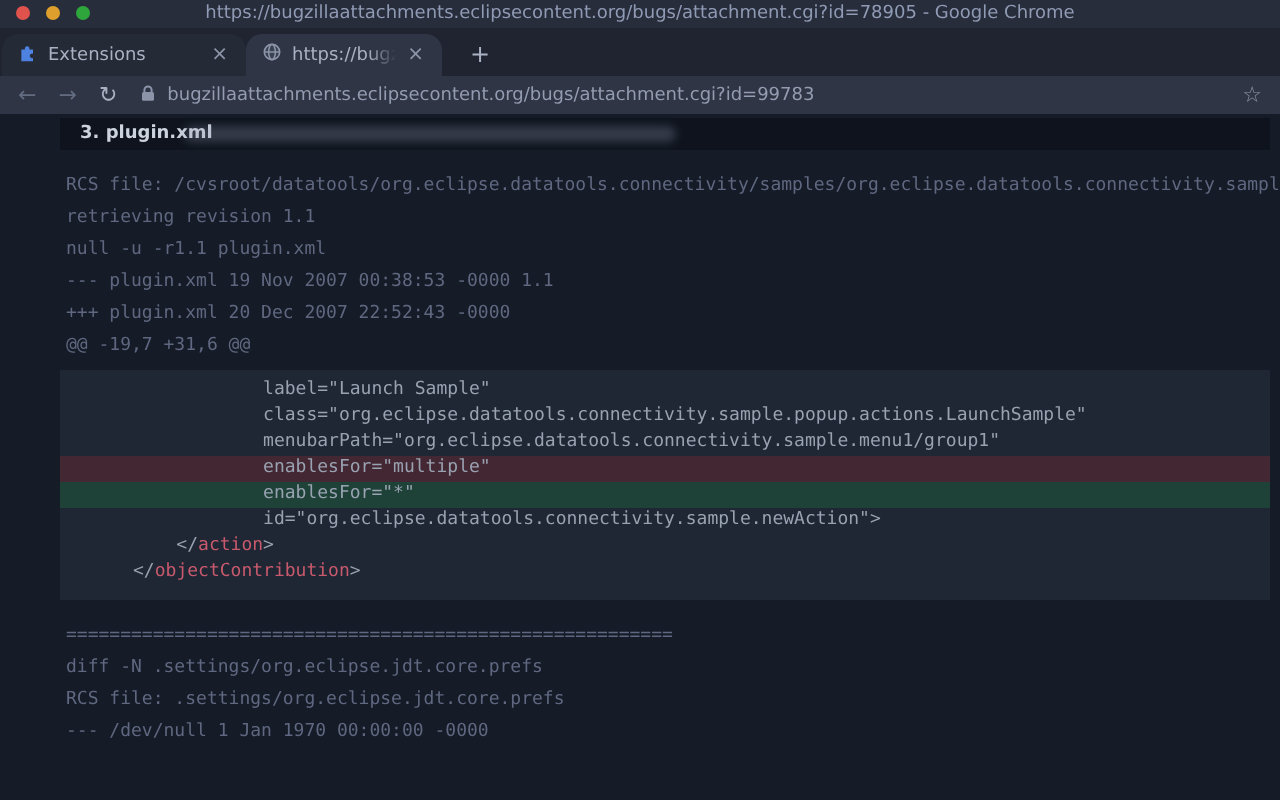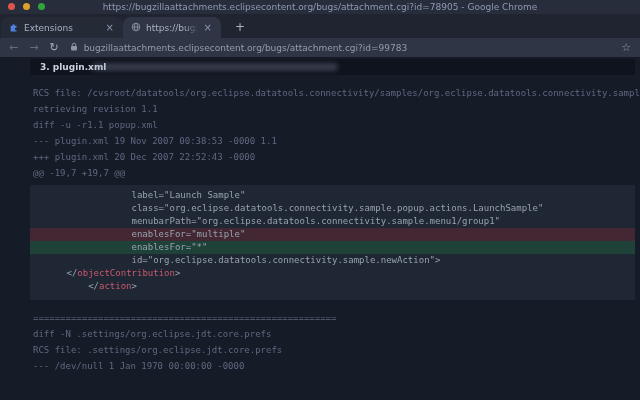--- a/index.html
+++ b/index.html
@@ -158,35 +158,35 @@
 <div class="content">
 
   <div class="section-header" style="margin-top:1px;">
     <span>3. plugin.xml</span>
     <span class="redacted"></span>
   </div>
 
   <div class="meta-block">
       <div class="meta-line">RCS file: /cvsroot/datatools/org.eclipse.datatools.connectivity/samples/org.eclipse.datatools.connectivity.sample/plugin.xml,v</div>
       <div class="meta-line">retrieving revision 1.1</div>
-      <div class="meta-line">diff -u -r1.1 popup.xml</div>
+      <div class="meta-line">null -u -r1.1 plugin.xml</div>
       <div class="meta-line">--- plugin.xml 19 Nov 2007 00:38:53 -0000 1.1</div>
       <div class="meta-line">+++ plugin.xml 20 Dec 2007 22:52:43 -0000</div>
-      <div class="meta-line">@@ -19,7 +19,7 @@</div>
+      <div class="meta-line">@@ -19,7 +31,6 @@</div>
     </div>
 
   <div class="codeblock">
       <div class="code-line context"><span>                  label="Launch Sample"</span></div>
       <div class="code-line context"><span>                  class="org.eclipse.datatools.connectivity.sample.popup.actions.LaunchSample"</span></div>
       <div class="code-line context"><span>                  menubarPath="org.eclipse.datatools.connectivity.sample.menu1/group1"</span></div>
       <div class="code-line removed"><span>                  enablesFor="multiple"</span></div>
       <div class="code-line added"><span>                  enablesFor="*"</span></div>
       <div class="code-line context"><span>                  id="org.eclipse.datatools.connectivity.sample.newAction"&gt;</span></div>
+      <div class="code-line context"><span>          &lt;/</span><span class="tag">action</span><span>&gt;</span></div>
       <div class="code-line context"><span>      &lt;/</span><span class="tag">objectContribution</span><span>&gt;</span></div>
-      <div class="code-line context"><span>          &lt;/</span><span class="tag">action</span><span>&gt;</span></div>
     </div>
 
 
   <div class="meta-block">
       <div class="meta-line">========================================================</div>
       <div class="meta-line">diff -N .settings/org.eclipse.jdt.core.prefs</div>
       <div class="meta-line">RCS file: .settings/org.eclipse.jdt.core.prefs</div>
       <div class="meta-line">--- /dev/null 1 Jan 1970 00:00:00 -0000</div>
     </div>
 

